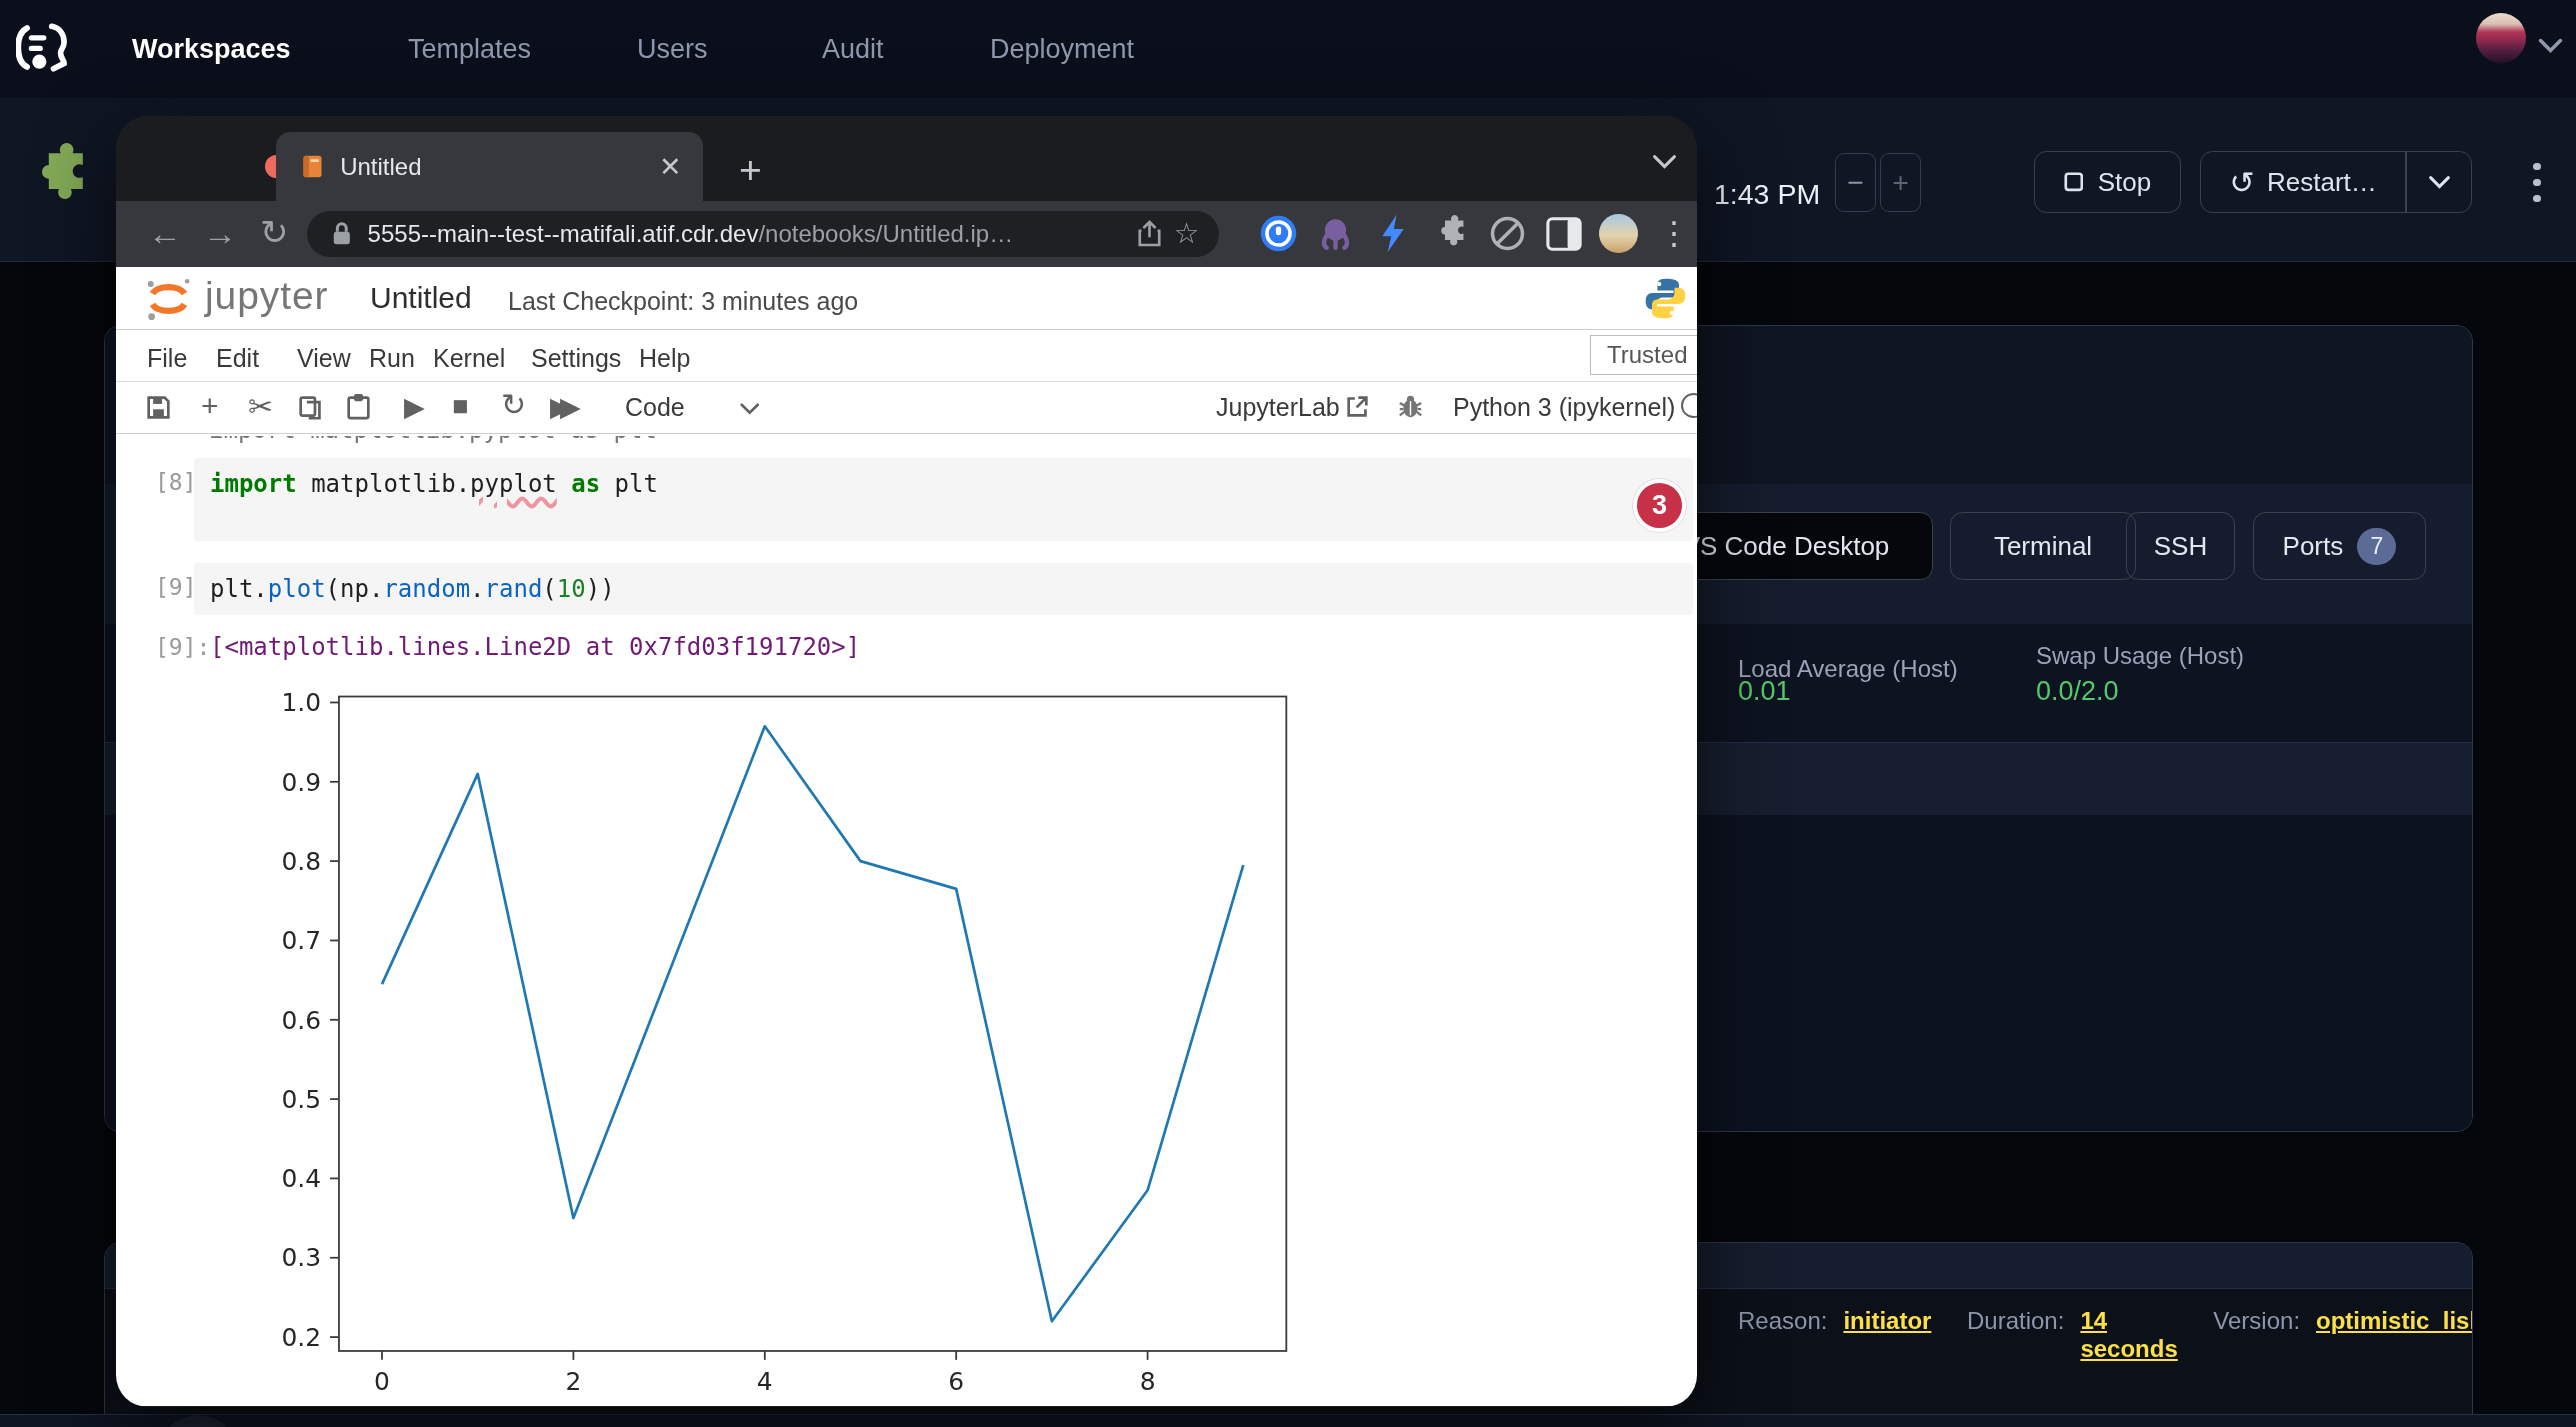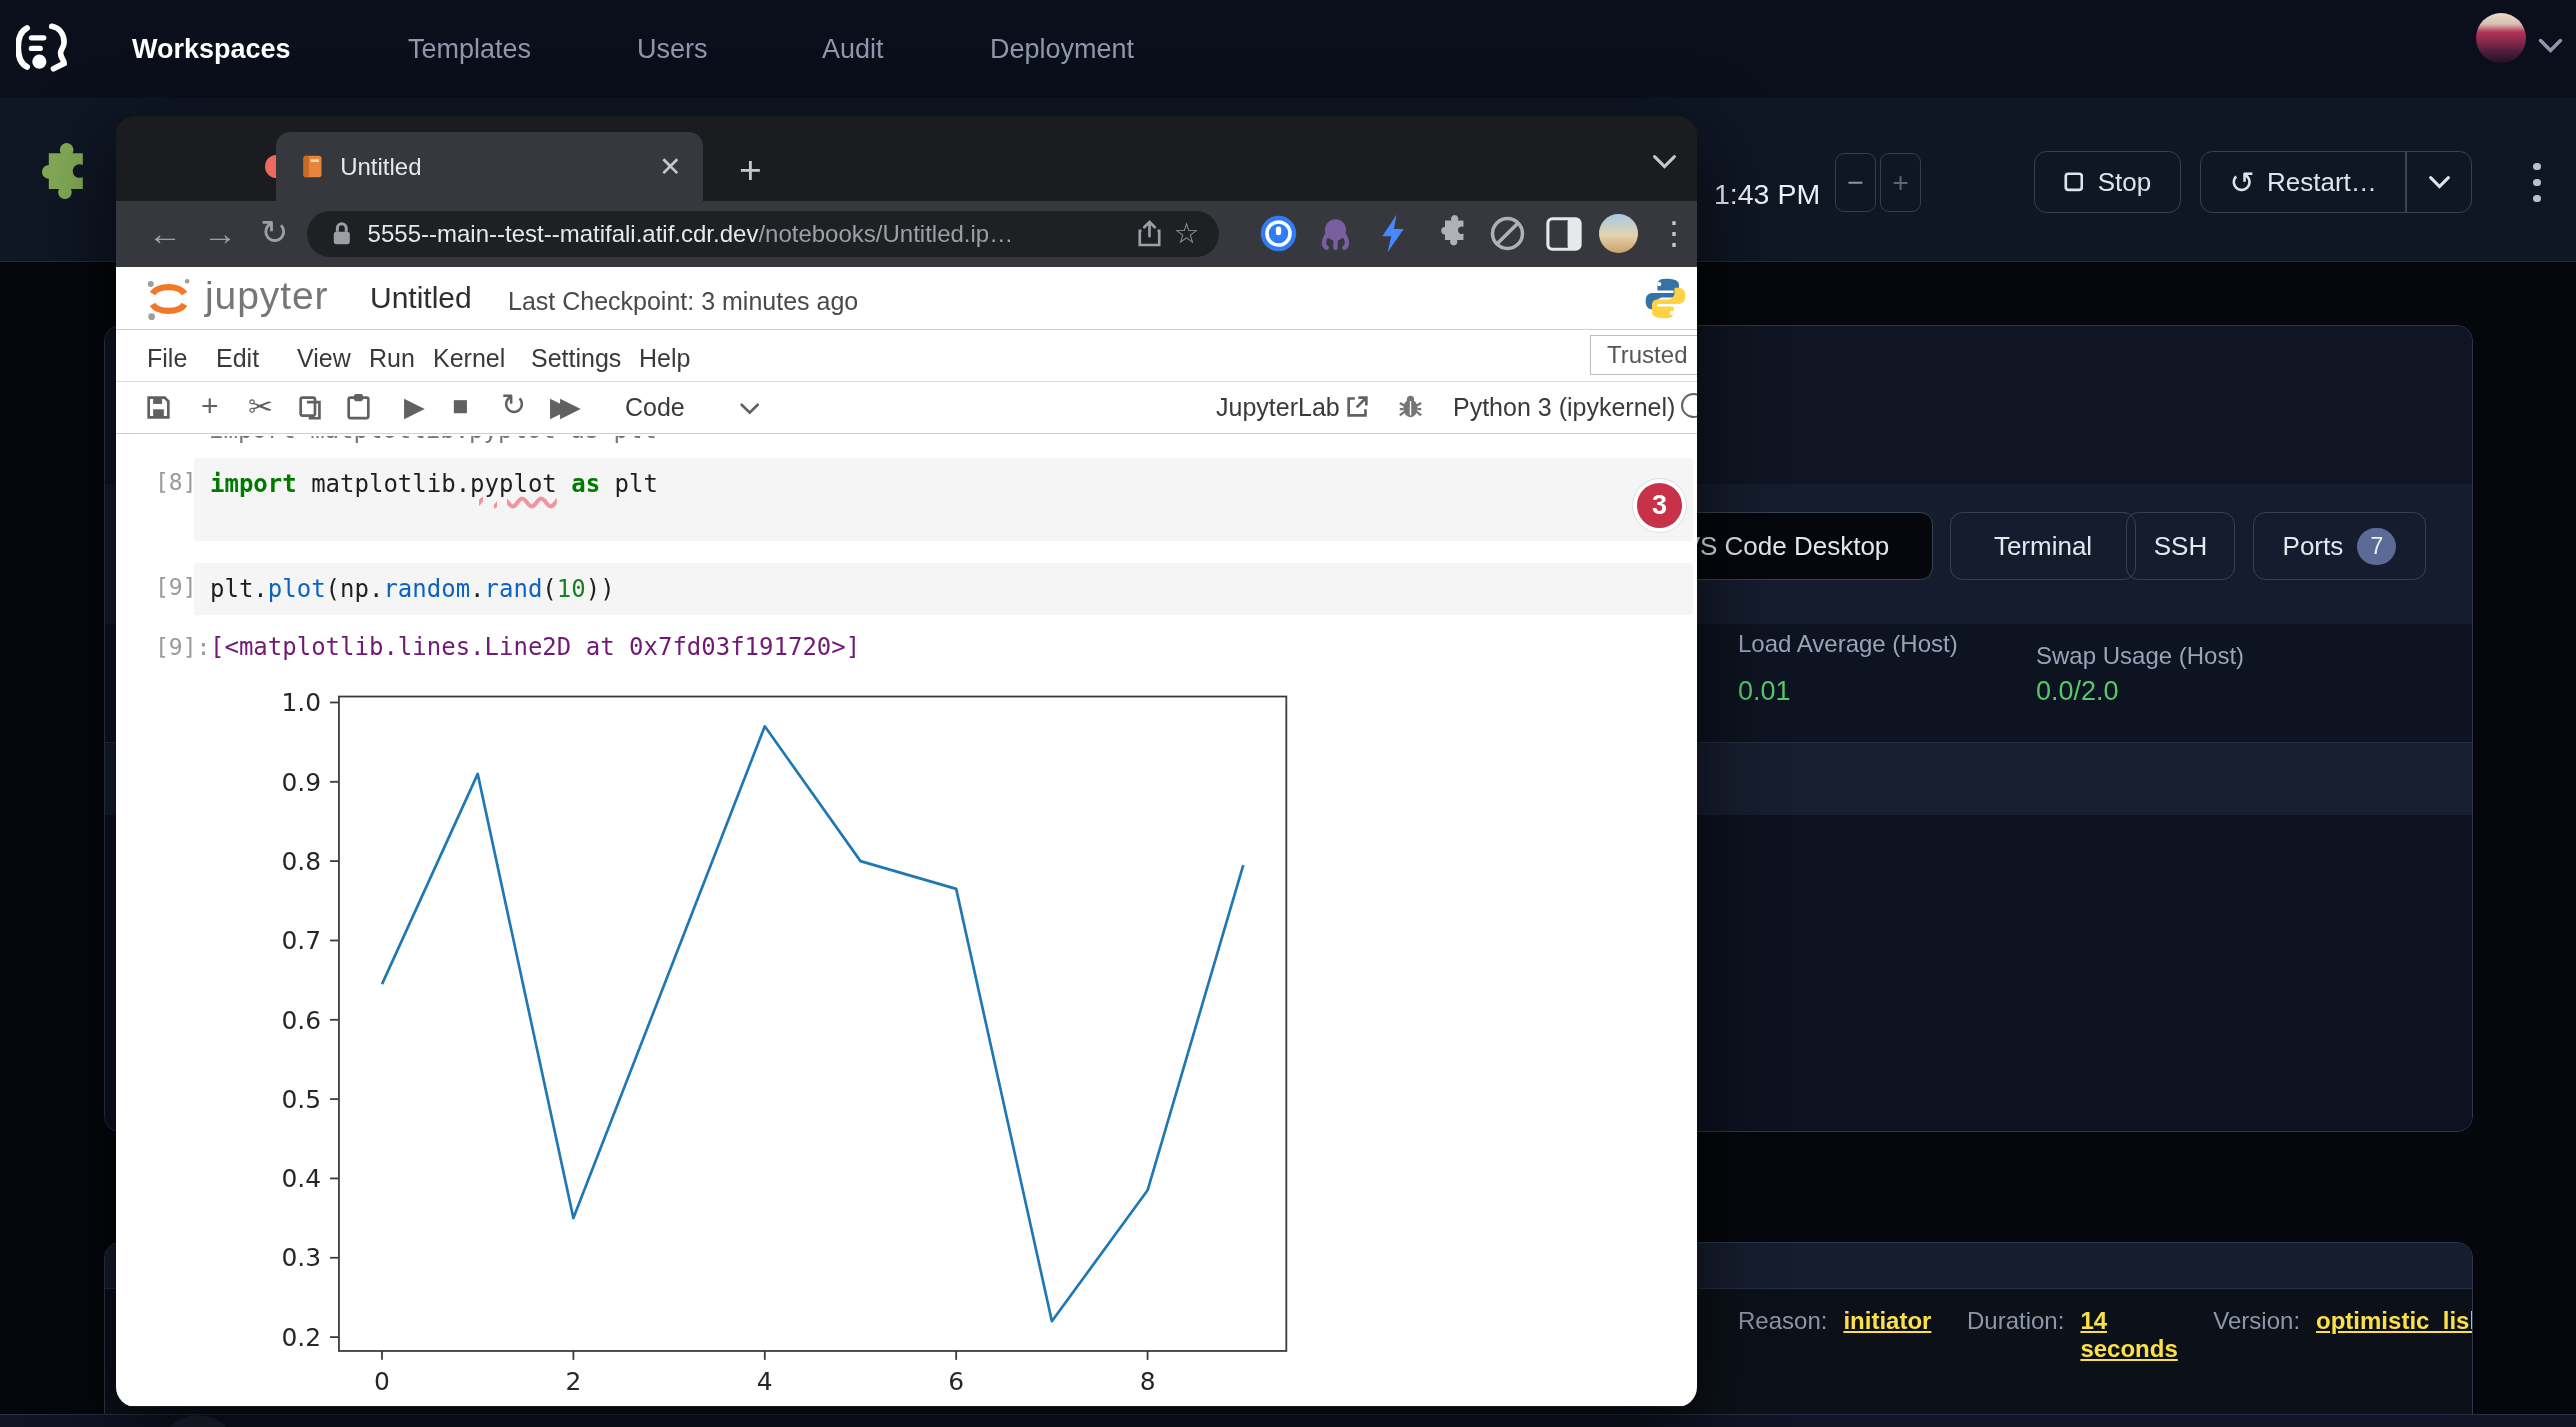--- a/index.html
+++ b/index.html
@@ -21,21 +21,21 @@
   .app-btn{height:68px;border:1.8px solid #39424f;border-radius:12.5px;color:#e3e7f0;font-size:26px;
            display:flex;align-items:center;justify-content:center;background:transparent;box-sizing:border-box;}
   .app-btn.active{background:#05070d;}
   .badge-pill{background:#5b6b95;color:#eef1f8;border-radius:19.6px;min-width:39px;height:37px;margin-left:14.2px;
               display:flex;align-items:center;justify-content:center;font-size:23px;}
   .stat-label{font-size:24px;color:#9aa3b8;}
   .stat-value{font-size:27px;color:#56c96b;}
   .build-label{font-size:24px;color:#8d96aa;}
   .build-value{font-size:24px;color:#fde047;font-weight:bold;text-decoration:underline;}
   
-  .browser{left:116px;top:116px;width:1581px;height:1291px;border-radius:20px;overflow:hidden;
+  .browser{left:116px;top:116px;width:1581px;height:1291px;border-radius:32px;overflow:hidden;
            box-shadow:0 27px 80px rgba(0,0,0,.65);background:#1b1c1f;z-index:10;}
   .tabstrip{left:0;top:0;width:100%;height:85px;background:#1b1c1f;}
   .tlight{width:23px;height:23px;border-radius:50%;}
   .tab{left:160px;top:16px;width:427px;height:69px;background:#36383d;border-radius:14.2px 14.2px 0 0;
        display:flex;align-items:center;}
   .btoolbar{left:0;top:85px;width:100%;height:66px;background:#36383d;}
   .omnibox{left:191px;top:9.8px;width:912px;height:46px;background:#1f2023;border-radius:23px;
            display:flex;align-items:center;}
   .nav-arrow{color:#9aa0a6;font-size:34px;}
   .url-main{color:#e6e8eb;font-size:24px;}
@@ -126,21 +126,21 @@
     <div class="abs" style="left:0;top:158px;width:100%;height:141px;background:#151c2d;border-bottom:1.8px solid #262e44;">
       <button class="abs app-btn active" style="left:1534px;top:28px;width:294px;">VS Code Desktop</button>
       <button class="abs app-btn" style="left:1845px;top:28px;width:186px;">Terminal</button>
       <button class="abs app-btn" style="left:2021px;top:28px;width:109px;">SSH</button>
       <button class="abs app-btn" style="left:2148px;top:28px;width:173px;">
         <span>Ports</span>
         <span class="badge-pill">7</span>
       </button>
     </div>
     <div class="abs" style="left:0;top:298px;width:100%;height:118px;background:#0d1320;border-bottom:1.8px solid #262e44;">
-      <span class="abs stat-label" style="left:1633px;top:6px;">Load Average (Host)</span>
+      <span class="abs stat-label" style="left:1633px;top:31px;">Load Average (Host)</span>
       <span class="abs stat-value" style="left:1633px;top:52px;">0.01</span>
       <span class="abs stat-label" style="left:1931px;top:18px;">Swap Usage (Host)</span>
       <span class="abs stat-value" style="left:1931px;top:52px;">0.0/2.0</span>
     </div>
     <div class="abs" style="left:0;top:417px;width:100%;height:72px;background:#171e2f;border-bottom:1.8px solid #262e44;"></div>
     <div class="abs" style="left:0;top:489px;width:100%;height:161px;background:#0d1220;border-bottom:1.8px solid #262e44;"></div>
     <div class="abs" style="left:0;top:650px;width:100%;height:158px;background:#0d1220;"></div>
   </div>
 
   <div class="abs panel" style="left:104px;top:1242px;width:2369px;height:267px;border-radius:16px 16px 0 0;overflow:hidden;background:#0c1119;">

